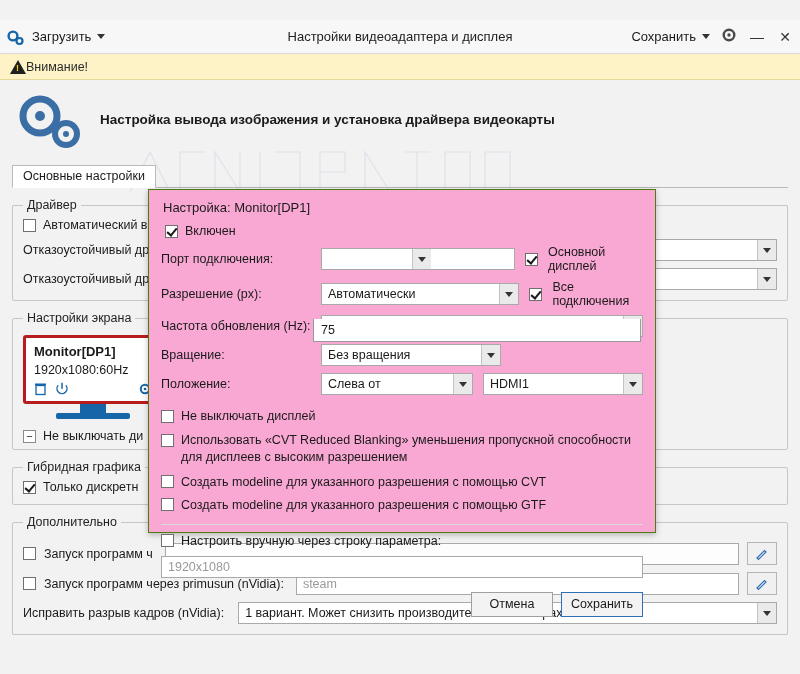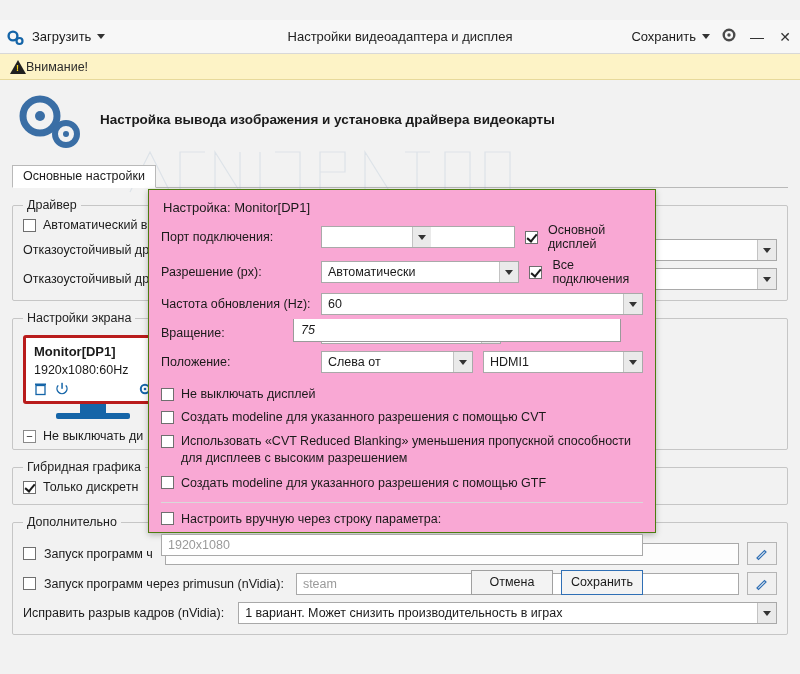--- a/index.html
+++ b/index.html
@@ -296,20 +296,24 @@
         <span class="arrow">
             <i></i>
           </span>
       </div>
     </div>
   </fieldset>
 
   <div class="dialog">
     <div class="dlg-title">Настройка: Monitor[DP1]</div>
 
+    <div class="dlg-check-line" style="margin-left:4px;">
+      <span class="cb checked"></span>
+      <span>Включен</span>
+    </div>
 
     <div class="dlg-row">
       <span class="dlg-lbl">Порт подключения:</span>
       <div class="select" style="width:222px;flex-direction:column;">
         <span class="val">DP1</span>
         <span class="arrow">
             <i></i>
           </span>
       </div>
       <span class="cb checked"></span>
@@ -341,21 +345,21 @@
     <div class="dlg-row">
       <span class="dlg-lbl">Вращение:</span>
       <div class="select" style="width:180px;">
         <span class="val">Без вращения</span>
         <span class="arrow">
             <i></i>
           </span>
       </div>
     </div>
 
-    <div class="dd-open" style="left:144px; top:129px;font-style:italic;">
+    <div class="dd-open" style="left:164px; top:129px;">
       <div class="dd-item">75</div>
     </div>
 
     <div class="dlg-row">
       <span class="dlg-lbl">Положение:</span>
       <div class="select" style="width:190px;">
         <span class="val">Слева от</span>
         <span class="arrow">
             <i></i>
           </span>
@@ -365,30 +369,30 @@
         <span class="arrow">
             <i></i>
           </span>
       </div>
     </div>
 
     <div class="dlg-check-line" style="margin-top:14px;">
       <span class="cb"></span>
       <span>Не выключать дисплей</span>
     </div>
-    <div class="dlg-check-line">
-      <span class="cb"></span>
-      <span>Создать modeline для указанного разрешения с помощью CVT</span>
-    </div>
     <div class="dlg-check-line" style="align-items:flex-start;">
       <span class="cb" style="margin-top:2px;"></span>
       <span class="multi-lbl">Использовать «CVT Reduced Blanking» уменьшения пропускной способности для дисплеев с высоким разрешением</span>
     </div>
     <div class="dlg-check-line">
       <span class="cb"></span>
+      <span>Создать modeline для указанного разрешения с помощью CVT</span>
+    </div>
+    <div class="dlg-check-line">
+      <span class="cb"></span>
       <span>Создать modeline для указанного разрешения с помощью GTF</span>
     </div>
 
     <div class="hr"></div>
 
     <div class="dlg-check-line">
       <span class="cb"></span>
       <span>Настроить вручную через строку параметра:</span>
     </div>
     <div class="input placeholder" style="margin-top:8px;">

